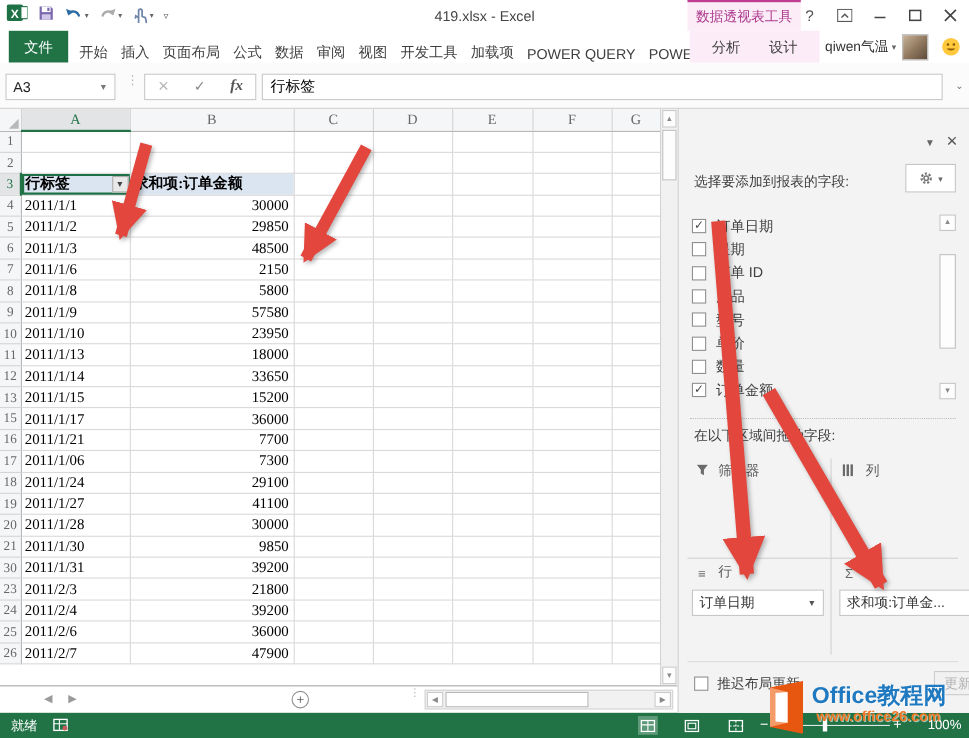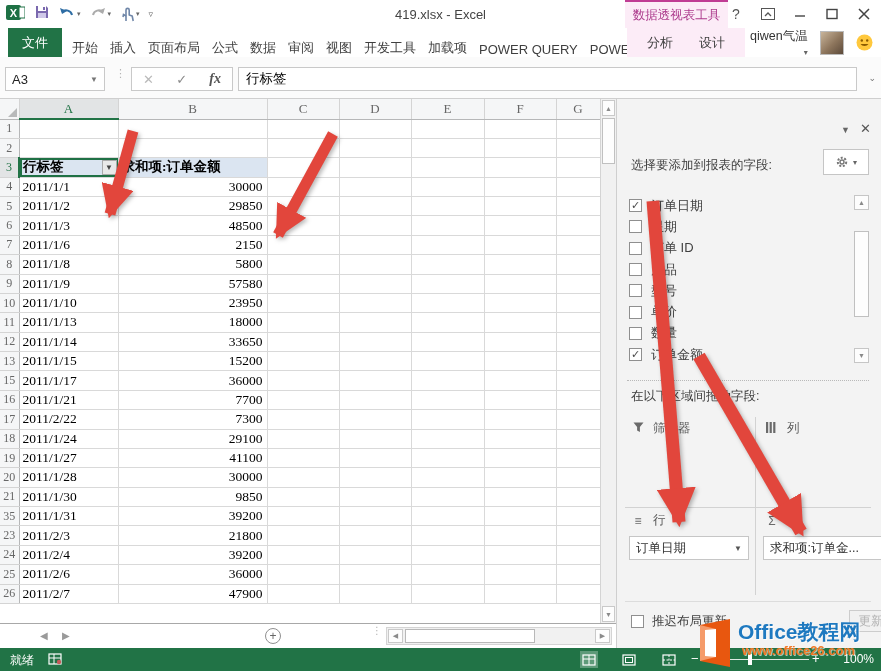--- a/index.html
+++ b/index.html
@@ -21,22 +21,22 @@
 
   
   .tabrow { position:absolute; left:0; top:28px; width:881px; height:29px; background:#fff; }
   .filetab { position:absolute; left:8px; top:0; width:54px; height:29px; background:#217346; color:#fff;
              font-size:13px; display:flex; align-items:center; justify-content:center; }
   .rtabs { position:absolute; left:66px; top:0; height:29px; display:flex; align-items:flex-end; }
   .rtab { padding:0 6px; font-size:13px; color:#3f3f3f; white-space:nowrap; }
   .ctxbg { position:absolute; left:627px; top:0; width:118px; height:29px; background:#fcecf7;
            display:flex; align-items:center; justify-content:center; }
   .ctab { padding:0 13px; font-size:13px; color:#3f3f3f; }
-  .account { position:absolute; left:750px; top:0; height:29px; display:flex; align-items:flex-end; gap:3px;
-             font-size:12.5px; color:#333;flex-direction:column; }
+  .account { position:absolute; left:750px; top:0; height:29px; display:flex; align-items:center; gap:3px;
+             font-size:12.5px; color:#333; }
   .avatar { position:absolute; left:820px; top:3px; width:24px; height:24px;
             background:linear-gradient(135deg,#c8b49a 0%,#8d755c 55%,#5c4a3a 100%); border:1px solid #bbb; }
   .smiley { position:absolute; left:856px; top:6px; }
 
   
   .fbar { position:absolute; left:0; top:57px; width:881px; height:42px; background:#fbfbfb; border-bottom:1px solid #cfcfcf; }
   .namebox { position:absolute; left:5px; top:10px; width:100px; height:24px; background:#fff; border:1px solid #c9c9c9;
              font-size:13px; color:#222; display:flex; align-items:center; padding:0 6px; }
   .namebox .da { margin-left:auto; font-size:8px; color:#777; }
   .fdots { position:absolute; left:115px; top:13px; color:#b5b5b5; font-size:11px; letter-spacing:0; line-height:6px; text-align:center; }
@@ -449,21 +449,21 @@
             <td class="c dt">2011/1/21</td>
             <td class="c num">7700</td>
             <td class="c"></td>
             <td class="c"></td>
             <td class="c"></td>
             <td class="c"></td>
             <td class="c"></td>
           </tr>
           <tr>
             <td class="rh">17</td>
-            <td class="c dt">2011/2/22</td>
+            <td class="c dt">2011/1/06</td>
             <td class="c num">7300</td>
             <td class="c"></td>
             <td class="c"></td>
             <td class="c"></td>
             <td class="c"></td>
             <td class="c"></td>
           </tr>
           <tr>
             <td class="rh">18</td>
             <td class="c dt">2011/1/24</td>
@@ -498,21 +498,21 @@
             <td class="rh">21</td>
             <td class="c dt">2011/1/30</td>
             <td class="c num">9850</td>
             <td class="c"></td>
             <td class="c"></td>
             <td class="c"></td>
             <td class="c"></td>
             <td class="c"></td>
           </tr>
           <tr>
-            <td class="rh">35</td>
+            <td class="rh">30</td>
             <td class="c dt">2011/1/31</td>
             <td class="c num">39200</td>
             <td class="c"></td>
             <td class="c"></td>
             <td class="c"></td>
             <td class="c"></td>
             <td class="c"></td>
           </tr>
           <tr>
             <td class="rh">23</td>

